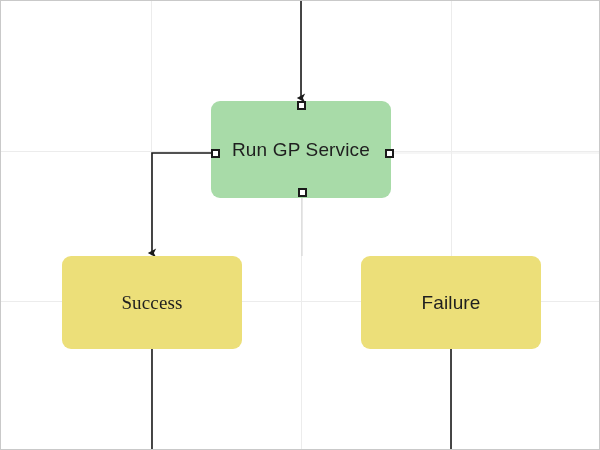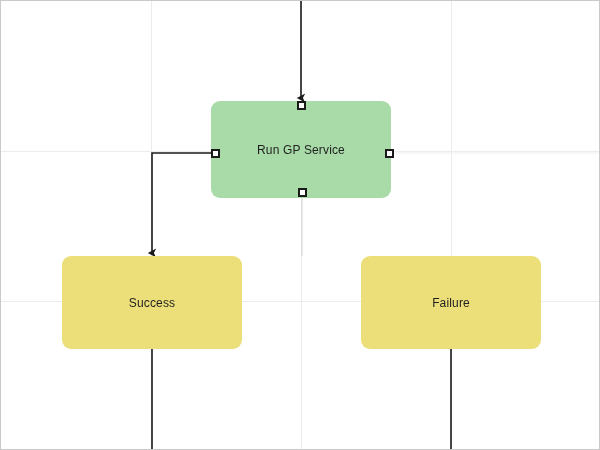--- a/index.html
+++ b/index.html
@@ -54,21 +54,21 @@
     position: absolute;
     box-sizing: border-box;
     border-radius: 9px;
     display: flex;
     align-items: center;
     justify-content: center;
     user-select: none;
   }
   .node-label {
     font-family: "Liberation Sans", sans-serif;
-    font-size: 12px;
+    font-size: 19px;
     color: #1f1f1f;
     letter-spacing: 0.15px;
     line-height: 1;
     white-space: nowrap;
   }
   .node-green { background: #a8dba8; }
   .node-yellow { background: #ecdf79; }
 
   
   .port-handle {
@@ -113,20 +113,20 @@
   <div class="node node-green" id="node-0" style="left: 210px; top: 100px; width: 180px; height: 97px; background: rgb(168, 219, 168);">
     <span class="node-label" style="color: rgb(31, 31, 31);">Run GP Service</span>
   </div>
 
   <div class="port-handle" style="left: 296px; top: 100px; background: rgb(255, 255, 255); border-color: rgb(26, 26, 26); width: 9px; height: 9px;"></div>
   <div class="port-handle" style="left: 210px; top: 148px; background: rgb(255, 255, 255); border-color: rgb(26, 26, 26); width: 9px; height: 9px;"></div>
   <div class="port-handle" style="left: 384px; top: 148px; background: rgb(255, 255, 255); border-color: rgb(26, 26, 26); width: 9px; height: 9px;"></div>
   <div class="port-handle" style="left: 297px; top: 187px; background: rgb(255, 255, 255); border-color: rgb(26, 26, 26); width: 9px; height: 9px;"></div>
 
   <div class="node node-yellow" id="node-1" style="left: 61px; top: 255px; width: 180px; height: 93px; background: rgb(236, 223, 121);">
-    <span class="node-label" style="color: rgb(31, 31, 31);">Success</span>
+    <span class="node-label" style="color: rgb(31, 31, 31); font-family: Liberation Serif, serif;">Success</span>
   </div>
 
   <div class="node node-yellow" id="node-2" style="left: 360px; top: 255px; width: 180px; height: 93px; background: rgb(236, 223, 121);">
     <span class="node-label" style="color: rgb(31, 31, 31); text-align: right;">Failure</span>
   </div>
 
 </div>
 
 </body></html>

